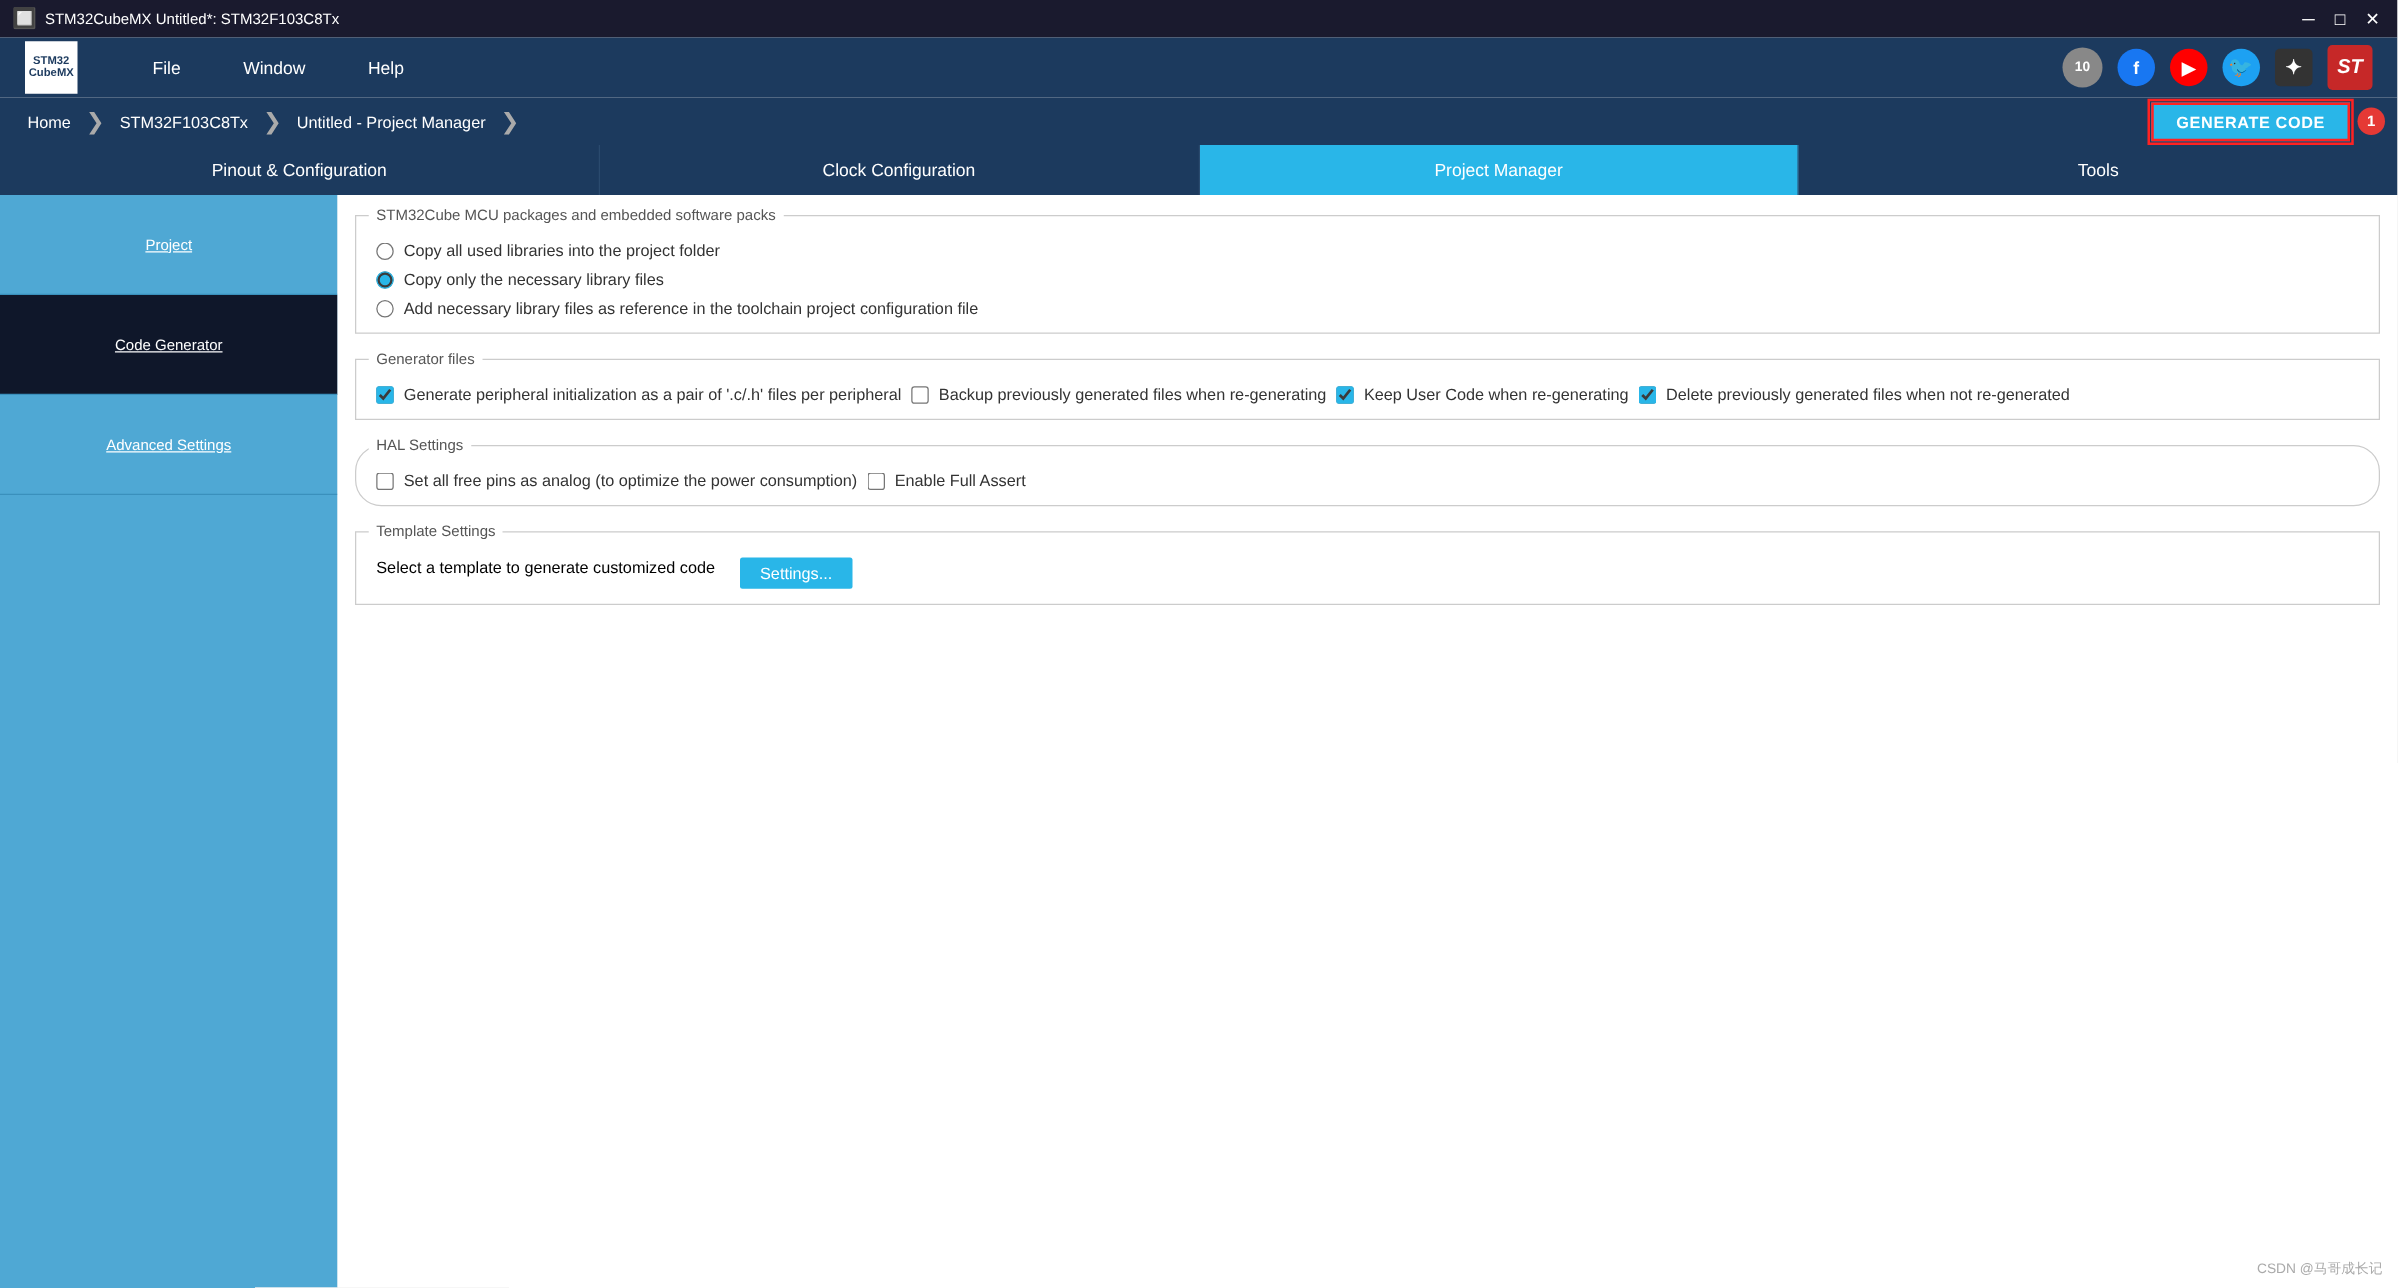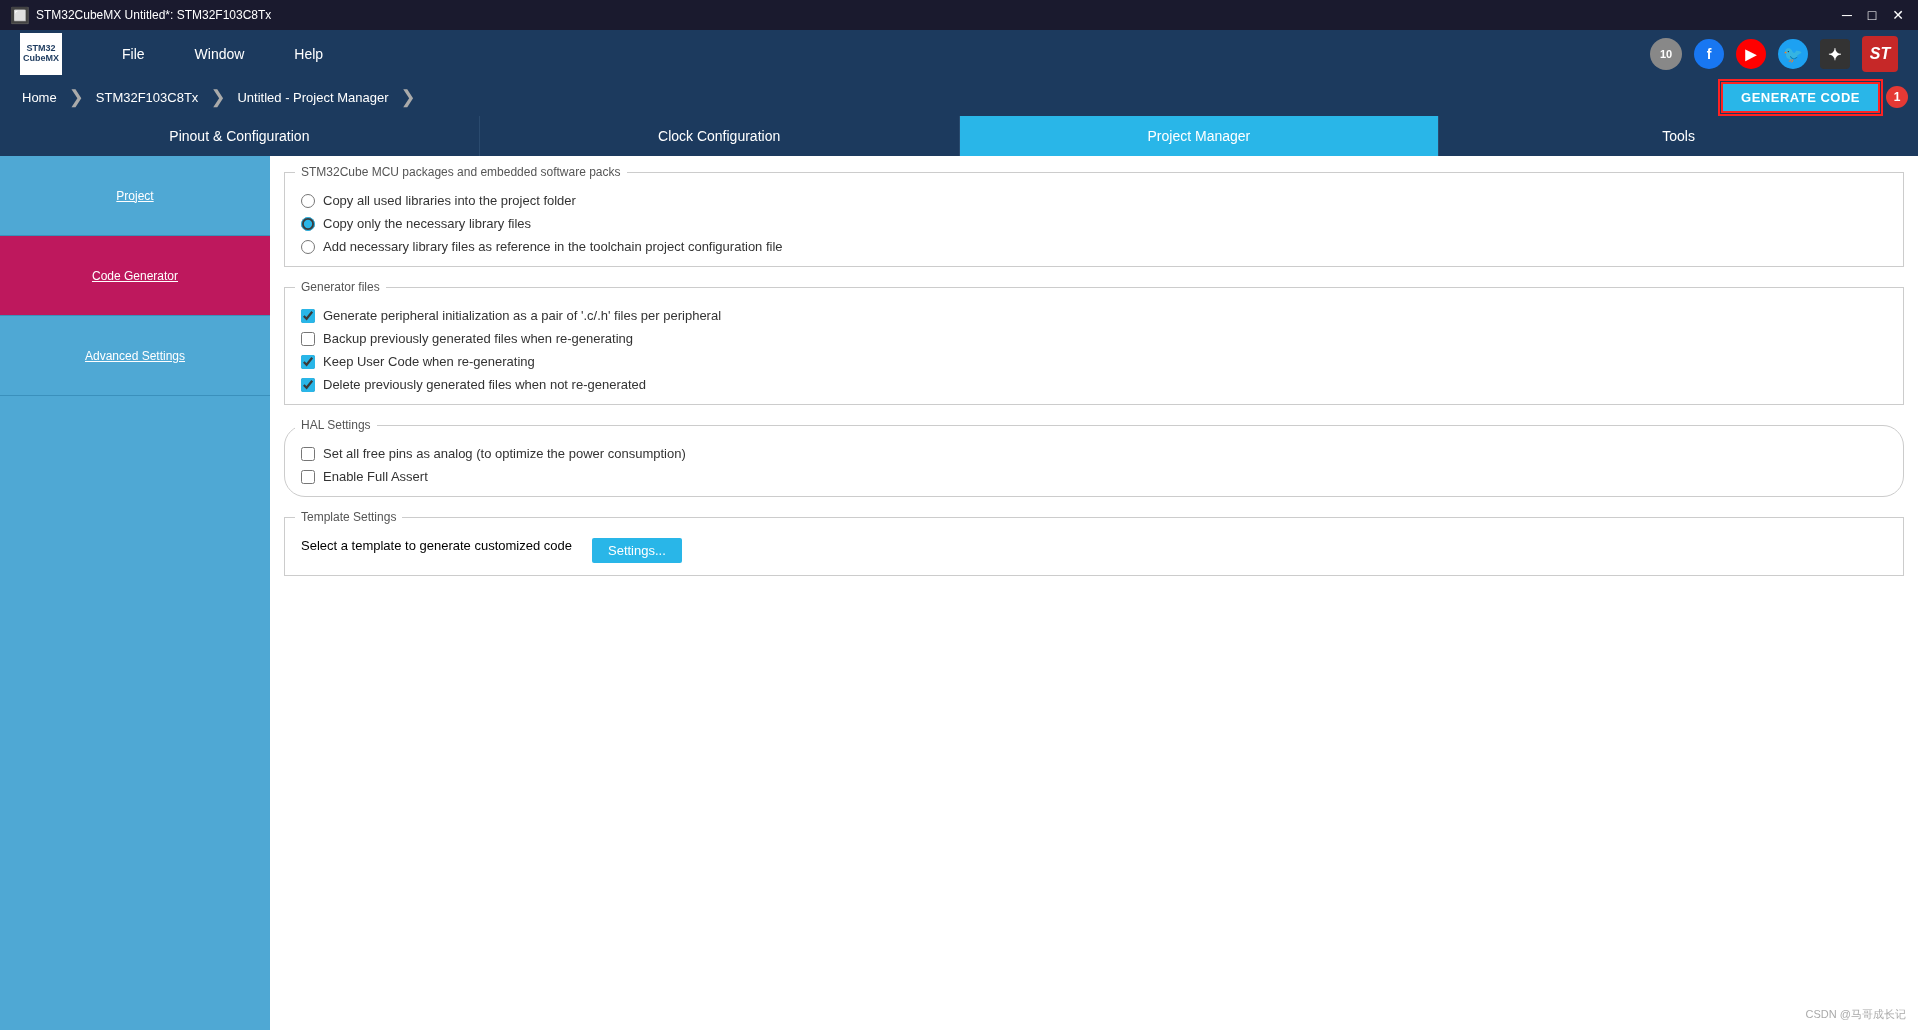--- a/index.html
+++ b/index.html
@@ -127,21 +127,21 @@
       color: white;
       font-size: 12px;
       cursor: pointer;
       display: flex;
       align-items: center;
       justify-content: center;
       min-height: 80px;
       border-bottom: 1px solid #3a90bc;
       text-decoration: underline;
     }
-    .sidebar-item.active { background: #be185d; }
+    .sidebar-item.active { background: #0f172a; }
 
     
     .main-content {
       flex: 1;
       background: white;
       overflow-y: auto;
       padding: 0;
     }
 
     .section {
@@ -159,21 +159,21 @@
       padding: 0 6px;
       font-size: 12px;
       color: #555;
     }
     .section-content { padding-top: 8px; }
 
     .radio-group { display: flex; flex-direction: column; gap: 8px; }
     .radio-row { display: flex; align-items: center; gap: 8px; font-size: 13px; color: #333; }
     .radio-row input[type=radio] { width: 14px; height: 14px; accent-color: #29b6e8; }
 
-    .checkbox-group { display: flex; flex-direction: column; gap: 8px; }
+    .checkbox-group { display: flex; flex-direction: row; gap: 8px; }
     .checkbox-row { display: flex; align-items: center; gap: 8px; font-size: 13px; color: #333; }
     .checkbox-row input[type=checkbox] { width: 14px; height: 14px; accent-color: #29b6e8; }
 
     .settings-btn {
       background: #29b6e8;
       color: white;
       border: none;
       padding: 5px 16px;
       font-size: 13px;
       cursor: pointer;

